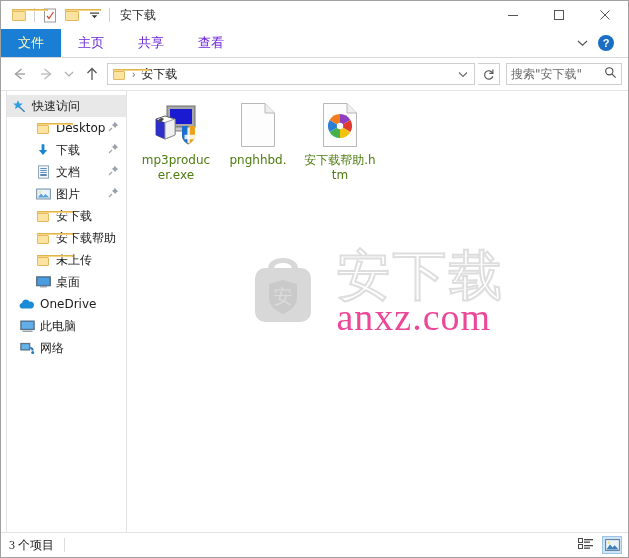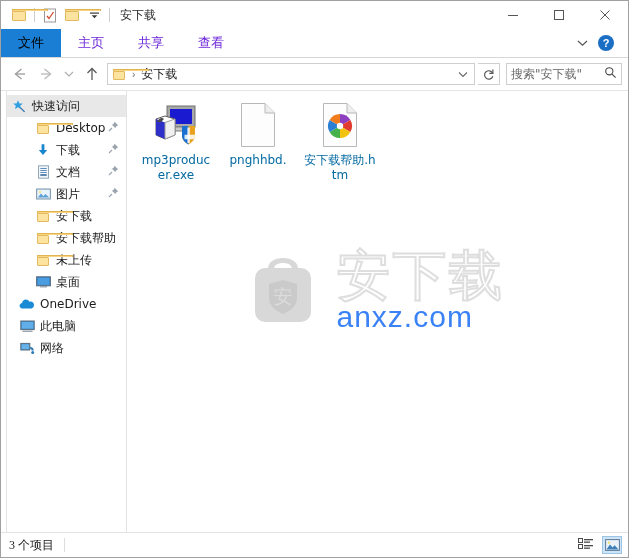--- a/index.html
+++ b/index.html
@@ -48,21 +48,21 @@
   
   .ribbon{
     height:28px;flex:0 0 28px;display:flex;align-items:stretch;
     border-bottom:1px solid #d7d7d7;background:#fff;position:relative;
   }
   .tab{
     display:flex;align-items:center;justify-content:center;padding:0 17px;
     font-size:13px;color:#6d28d9;cursor:default;
     font-family:"DejaVu Sans","Liberation Sans",sans-serif;
   }
-  .tab.active{background:#1a7fd4;color:#000000;}
+  .tab.active{background:#1a7fd4;color:#fef9c3;}
   .ribbon-right{position:absolute;right:4px;top:0;height:28px;display:flex;align-items:center;gap:6px;}
   .chev-btn{width:20px;height:20px;display:flex;align-items:center;justify-content:center;}
   .help-btn{
     width:16px;height:16px;border-radius:50%;background:#1a6fc4;color:#fff;
     font-size:11px;font-weight:bold;display:flex;align-items:center;justify-content:center;
     margin-right:10px;font-family:"Liberation Sans",sans-serif;
   }
 
   
   .navrow{
@@ -118,21 +118,21 @@
 
   
   .content{flex:1;position:relative;background:#fff;overflow:hidden;}
   .filegrid{display:flex;flex-wrap:wrap;padding:6px 0 0 8px;position:relative;z-index:2;}
   .fileitem{
     width:78px;height:92px;display:flex;flex-direction:column;align-items:center;
     margin:0 2px;padding-top:4px;box-sizing:border-box;
   }
   .fi-icon{width:48px;height:48px;display:flex;align-items:center;justify-content:center;}
   .fi-name{
-    margin-top:4px;width:74px;text-align:center;font-size:12px;line-height:15px;color:#0369a1;
+    margin-top:4px;width:74px;text-align:center;font-size:12px;line-height:15px;color:#4d7c0f;
     word-break:break-all;font-family:"DejaVu Sans","Liberation Sans",sans-serif;
   }
 
   .watermark{
     position:absolute;left:0;top:0;width:100%;height:100%;
     display:flex;align-items:center;justify-content:center;z-index:1;pointer-events:none;
   }
   .wm-inner{display:flex;align-items:center;gap:6px;transform:translate(-8px,-22px);}
 
   
@@ -445,22 +445,22 @@
           <svg width="96" height="96" viewBox="0 0 96 96">
             <path d="M33 27 C33 20 39 16 48 16 C57 16 63 20 63 27 L57 27 C57 23 53 21 48 21 C43 21 39 23 39 27 Z" fill="#d8d8d8"></path>
             <rect x="20" y="26" width="56" height="54" rx="10" fill="#d8d8d8"></rect>
             <path d="M48 38 L62 42 L62 56 C62 64 55 69 48 72 C41 69 34 64 34 56 L34 42 Z" fill="#cacaca"></path>
             <text x="48" y="61" font-size="19" fill="#dcdcdc" text-anchor="middle" font-family="'DejaVu Sans','Liberation Sans',sans-serif">安</text>
           </svg>
           <div style="display:flex;flex-direction:column;">
             <div style="font-size:54px;line-height:56px;color:transparent;
                         -webkit-text-stroke:2px #dedede;letter-spacing:2px;
                         font-family:'DejaVu Sans','Liberation Sans',sans-serif;">安下载</div>
-            <div style="font-size:30px;line-height:30px;color:#3b82f6;letter-spacing:1px;margin-top:-2px;
-                        font-family:Liberation Sans, sans-serif;">anxz.com</div>
+            <div style="font-size:38px;line-height:30px;color:#ec4899;letter-spacing:1px;margin-top:-2px;
+                        font-family:Liberation Serif, serif;">anxz.com</div>
           </div>
         </div>
       </div>
 
       <div class="filegrid">
 
         <div class="fileitem">
           <div class="fi-icon">
             <svg width="46" height="44" viewBox="0 0 46 44">
               <rect x="14" y="3" width="28" height="21" fill="#a8a8a8" stroke="#6e6e6e"></rect>

